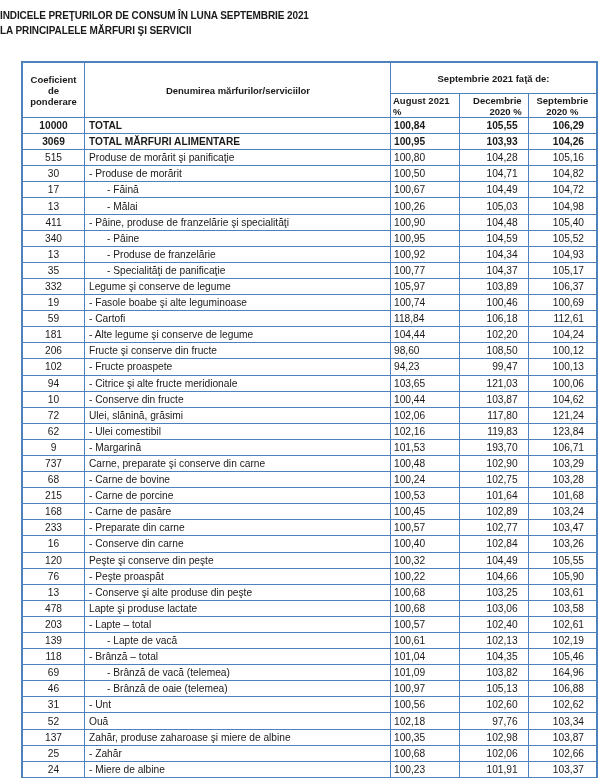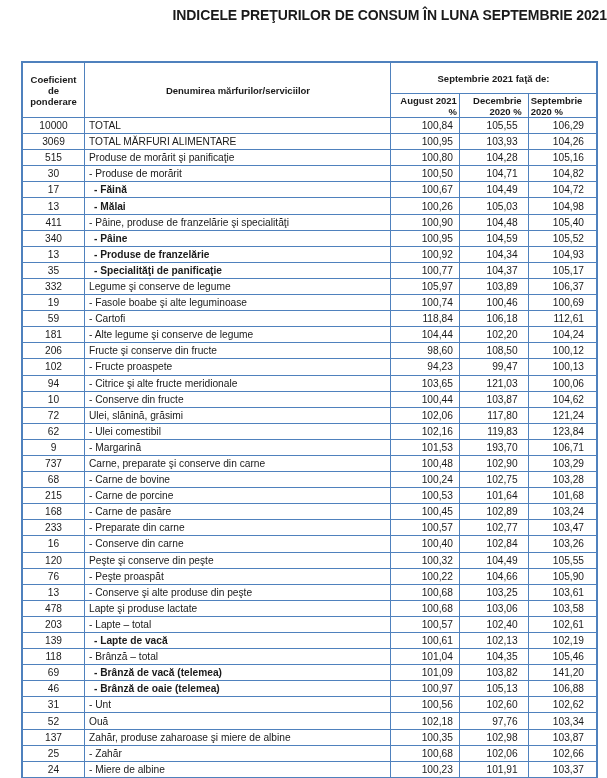--- a/index.html
+++ b/index.html
@@ -1,50 +1,51 @@
 <!DOCTYPE html>
 <html><head>
 <meta charset="utf-8">
 <style>
   html, body { margin:0; padding:0; background:#ffffff; }
   body { width:607px; height:778px; overflow:hidden; font-family:"Liberation Sans", sans-serif; color:#1a1a1a; position:relative; }
-  .title { position:absolute; top:8px; left:0; width:607px; text-align:right; font-weight:bold; font-size:14px; line-height:15px; letter-spacing:-0.1px; }
+  .title { position:absolute; top:8px; left:0; width:607px; text-align:left; font-weight:bold; font-size:10px; line-height:15px; letter-spacing:-0.1px; }
   table { position:absolute; top:61px; left:21px; width:577px; border-collapse:collapse; table-layout:fixed; font-size:10.2px; }
   td, th { border:1px solid #4f81bd; padding:0 3px; height:15.1px; line-height:15px; white-space:nowrap; overflow:hidden; }
   th { font-weight:bold; font-size:9.5px; line-height:11px; text-align:center; vertical-align:middle; }
   .c-coef { width:55px; text-align:center; }
   .c-name { width:298px; text-align:left; padding-left:4px; }
-  .c-aug { width:58px; text-align:right; padding-right:6px; }
+  .c-aug { width:58px; text-align:left; padding-right:6px; }
   .c-dec { width:61px; text-align:right; padding-right:10px; }
   .c-sep { width:70px; text-align:right; padding-right:12px; }
-  tr.bold td { font-weight:normal; }
+  tr.bold td { font-weight:bold; }
   .lvl1 { padding-left:4px; }
-  .lvl2 { padding-left:9px;font-weight:bold; }
+  .lvl2 { padding-left:22px; }
   thead tr.h1 th { height:30px; }
   thead tr.h2 th { height:23px; }
   table { border:2px solid #4f81bd; }
 </style>
 </head>
 <body>
 
 <div class="title">
   <div>INDICELE PREŢURILOR DE CONSUM ÎN LUNA SEPTEMBRIE 2021</div>
+  <div>LA PRINCIPALELE MĂRFURI ŞI SERVICII</div>
 </div>
 
 <table>
   <thead>
     <tr class="h1">
       <th class="c-coef" rowspan="2" style="white-space:normal;">Coeficient de ponderare</th>
       <th class="c-name" rowspan="2" style="text-align:center;">Denumirea mărfurilor/serviciilor</th>
       <th colspan="3" style="white-space:normal;padding:0 40px;">Septembrie 2021 faţă de:</th>
     </tr>
     <tr class="h2">
-      <th class="c-aug" style="white-space:normal;text-align:right;padding:0 2px;">August 2021 %</th>
+      <th class="c-aug" style="white-space:normal;text-align:left;padding:0 2px;">August 2021 %</th>
       <th class="c-dec" style="white-space:normal;text-align:right;padding:0 6px;margin-top:12px;">Decembrie 2020 %</th>
-      <th class="c-sep" style="white-space:normal;text-align:left;padding:0 2px;">Septembrie 2020 %</th>
+      <th class="c-sep" style="white-space:normal;text-align:center;padding:0 2px;">Septembrie 2020 %</th>
     </tr>
   </thead>
   <tbody id="tbody">
       <tr class="bold">
         <td class="c-coef">10000</td>
         <td class="c-name lvl0">TOTAL</td>
         <td class="c-aug">100,84</td>
         <td class="c-dec">105,55</td>
         <td class="c-sep">106,29</td>
       </tr>
@@ -277,21 +278,21 @@
         <td class="c-name lvl1">- Brânză – total</td>
         <td class="c-aug">101,04</td>
         <td class="c-dec">104,35</td>
         <td class="c-sep">105,46</td>
       </tr>
       <tr>
         <td class="c-coef">69</td>
         <td class="c-name lvl2">- Brânză de vacă (telemea)</td>
         <td class="c-aug">101,09</td>
         <td class="c-dec">103,82</td>
-        <td class="c-sep">141,20</td>
+        <td class="c-sep">164,96</td>
       </tr>
       <tr>
         <td class="c-coef">46</td>
         <td class="c-name lvl2">- Brânză de oaie (telemea)</td>
         <td class="c-aug">100,97</td>
         <td class="c-dec">105,13</td>
         <td class="c-sep">106,88</td>
       </tr>
       <tr>
         <td class="c-coef">31</td>

